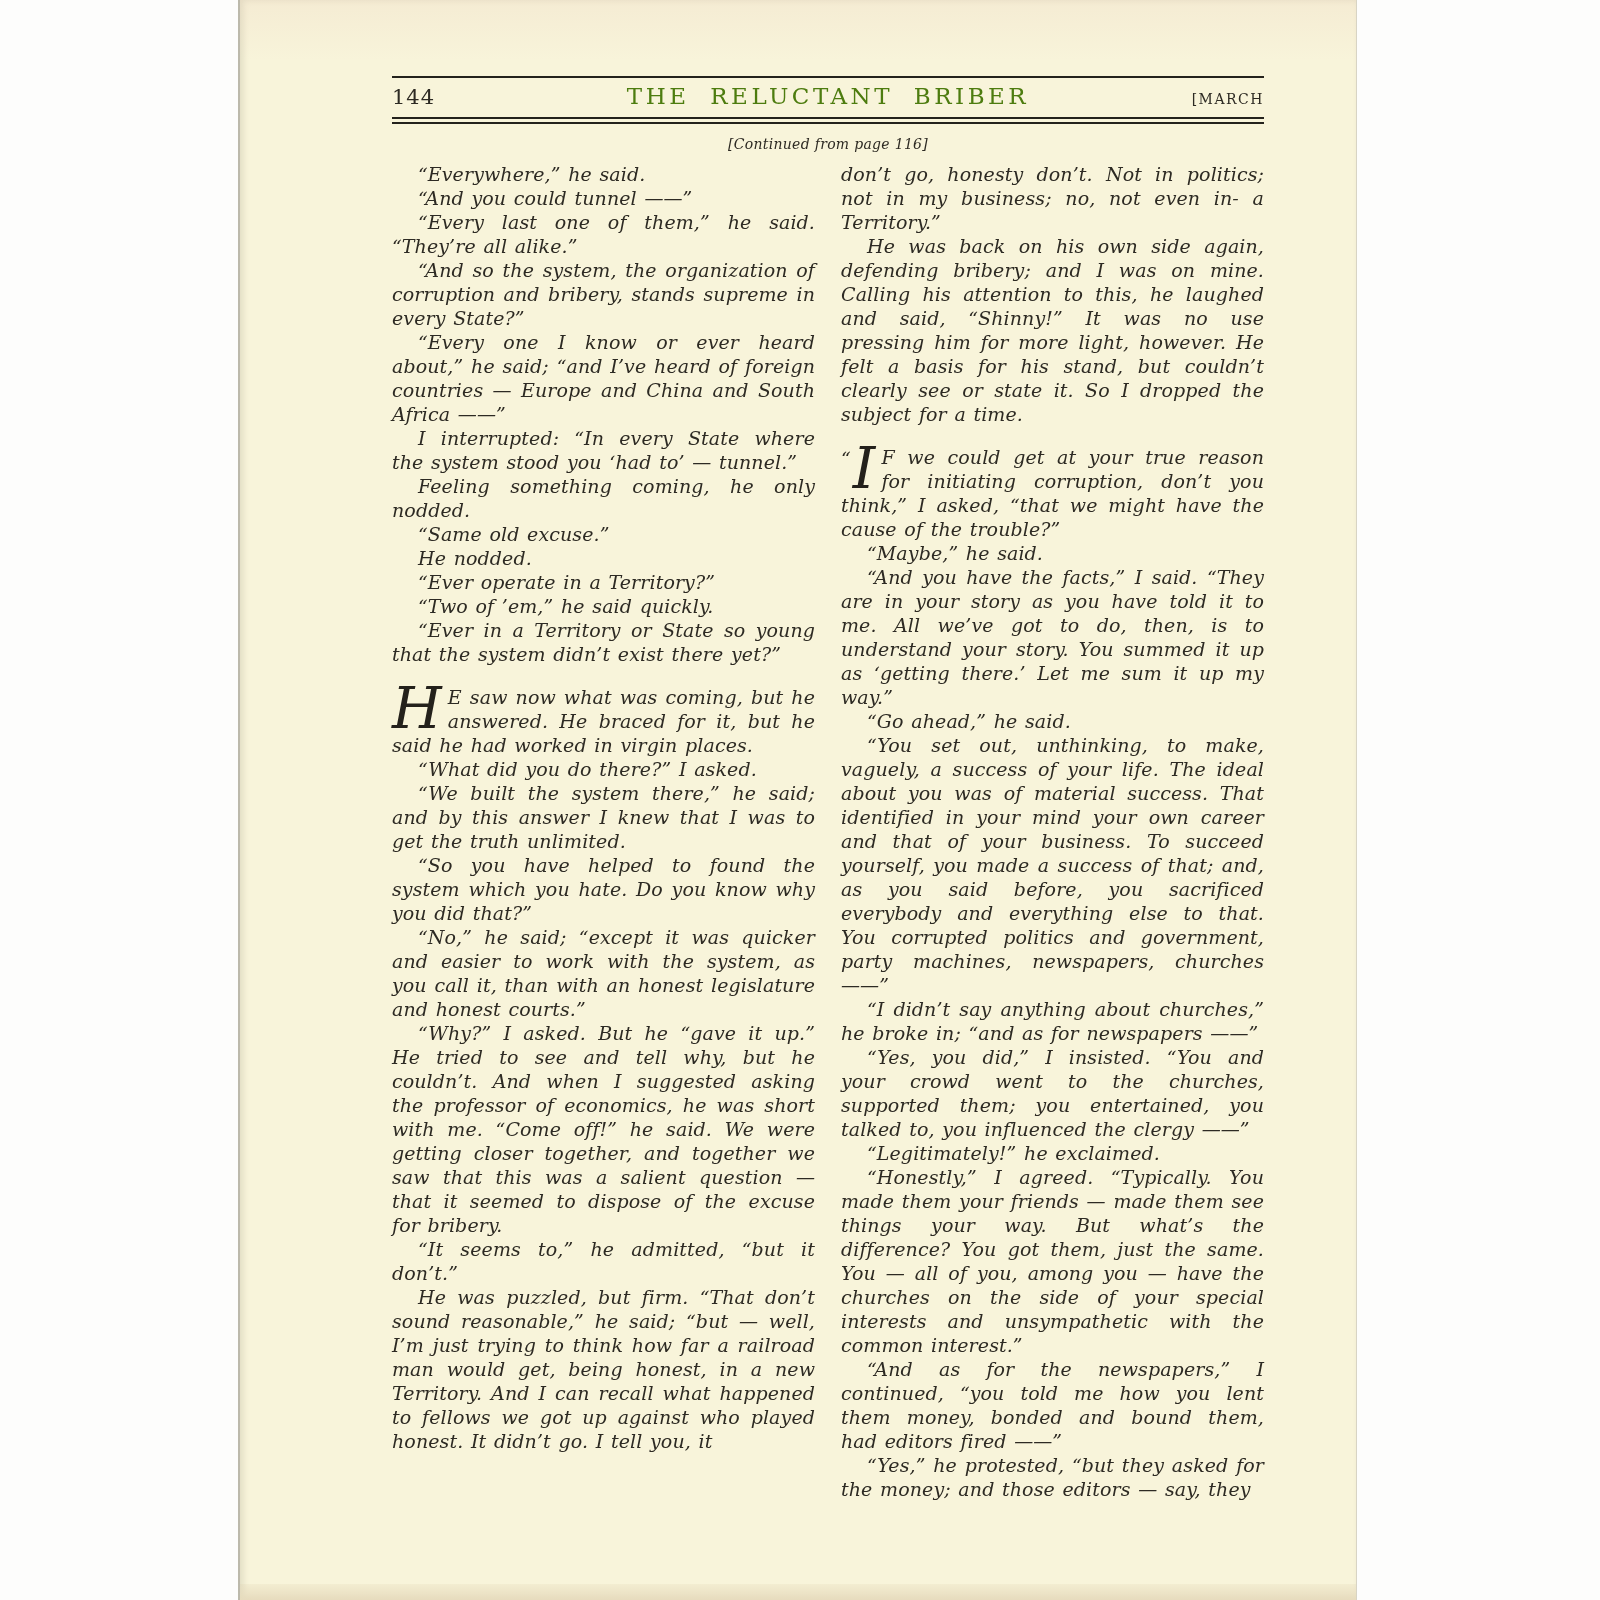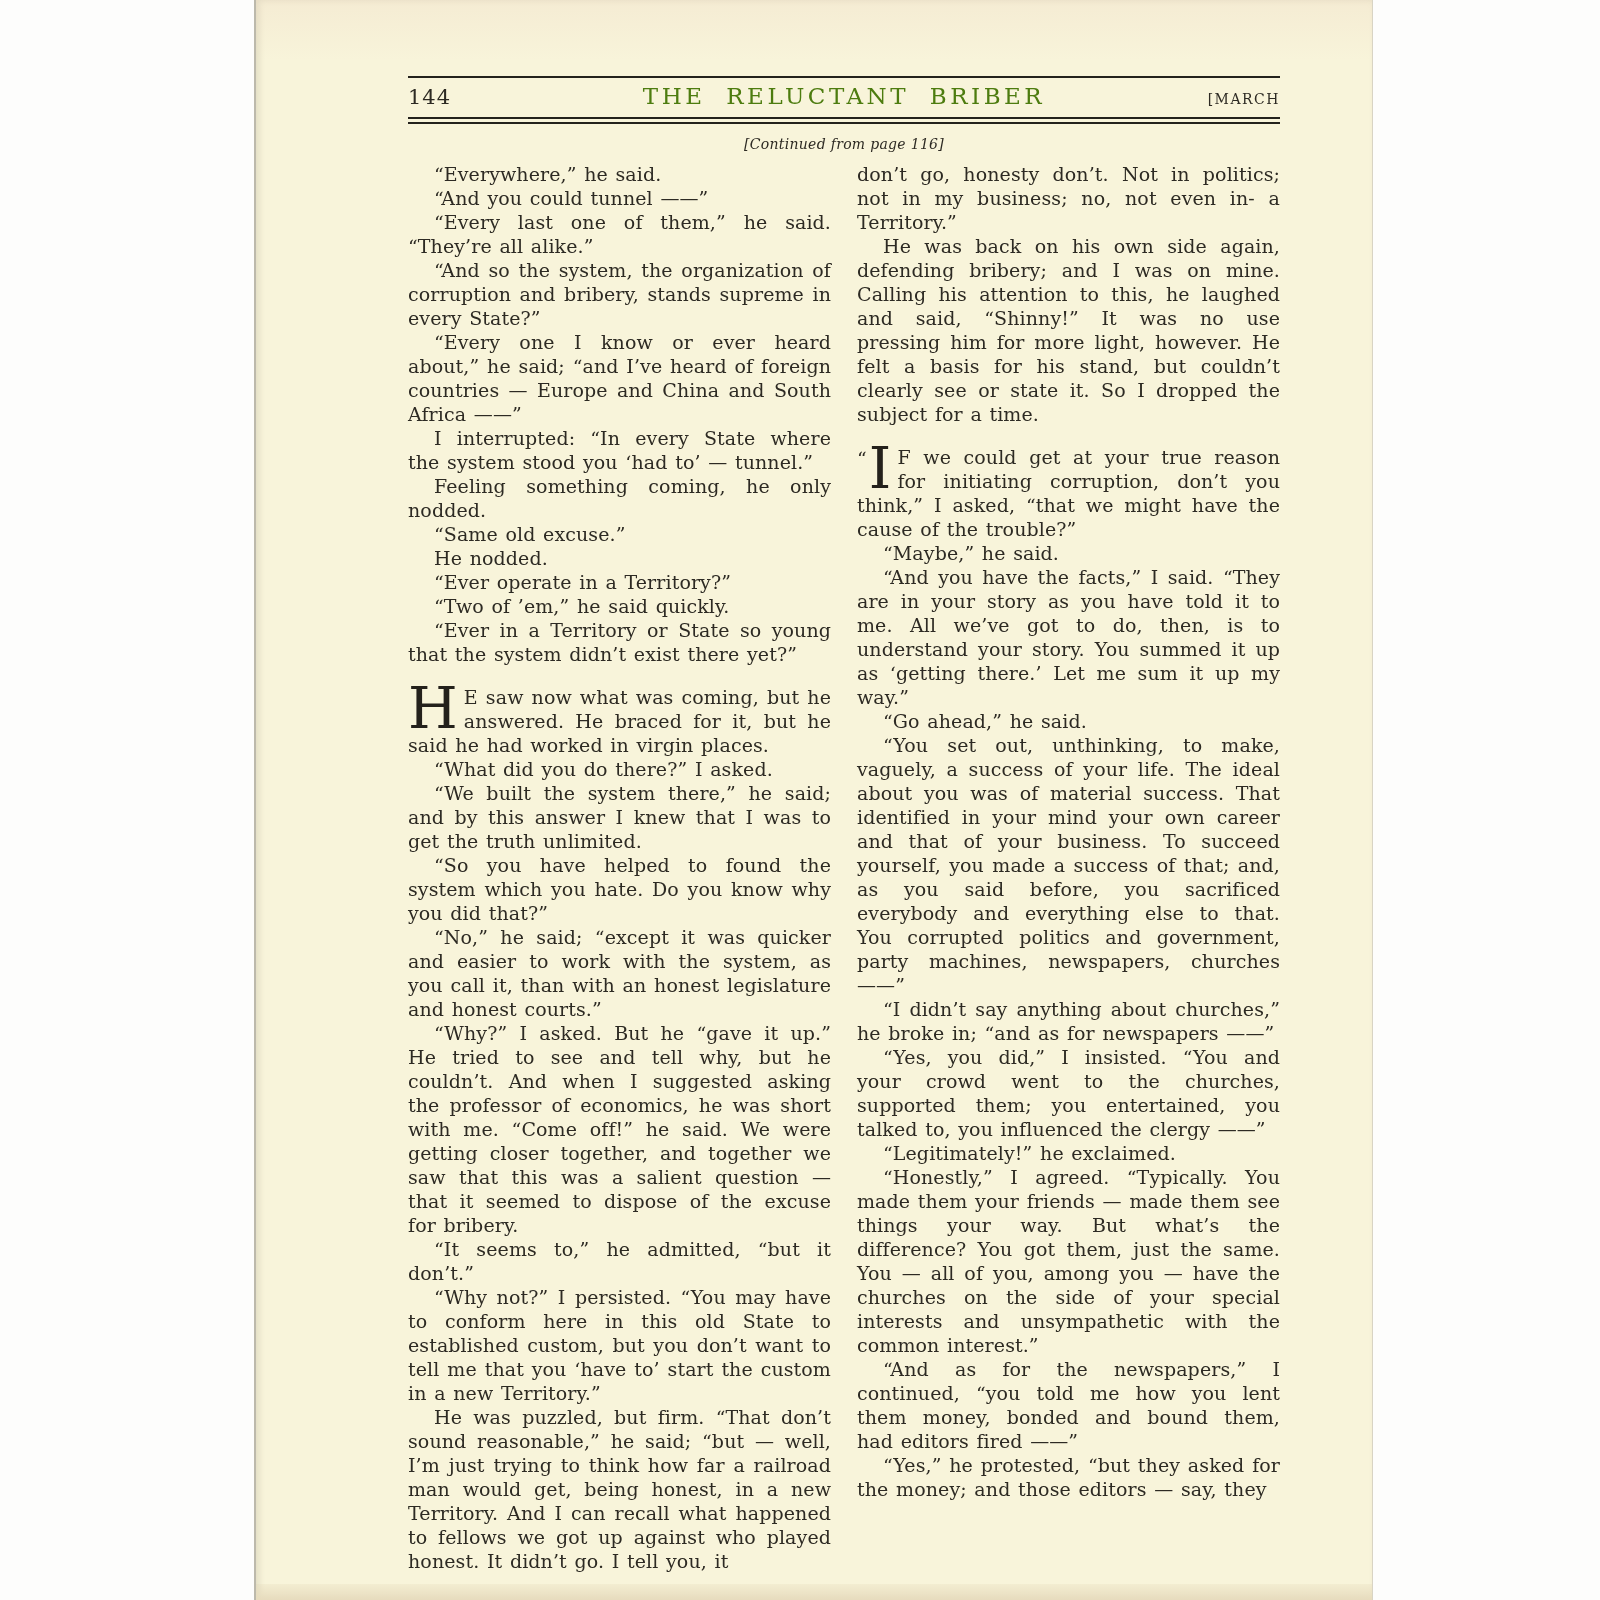--- a/index.html
+++ b/index.html
@@ -15,21 +15,20 @@
     background: #fdfdfc;
   }
   .page {
     position: absolute;
     left: 238px; top: 0;
     width: 1116px; height: 1600px;
     background: #f8f4da;
     border-left: 2px solid #bcb9ab;
     border-right: 1px solid #d8d4c4;
     box-shadow: inset 3px 0 6px rgba(120,115,95,0.18);
-    margin-left: 16px;
   }
   .page::before {
     content: "";
     position: absolute; left: 0; right: 0; top: 0; height: 60px;
     background: linear-gradient(180deg, rgba(235,210,190,0.25), rgba(235,210,190,0));
     pointer-events: none;
   }
   .page::after {
     content: "";
     position: absolute; left: 0; right: 0; bottom: 0; height: 16px;
@@ -81,20 +80,21 @@
     display: flex;
     gap: 26px;
   }
   .col {
     width: 423px;
     text-align: justify;
     font-size: 19px;
     line-height: 24px;
     letter-spacing: 0.1px;
     word-spacing: 1.5px;
+    font-style: italic;
   }
   .para {
     margin: 0;
     text-indent: 26px;
   }
   .para.noindent { text-indent: 0; }
   .para.has-drop { text-indent: 0; }
   .para.section-break { margin-top: 19px; }
   .dropcap {
     float: left;
@@ -142,21 +142,20 @@
             <p class="para"><span>“Ever operate in a Territory?”</span></p>
             <p class="para"><span>“Two of ’em,” he said quickly.</span></p>
             <p class="para"><span>“Ever in a Territory or State so young that the system didn’t exist there yet?”</span></p>
             <p class="para section-break has-drop"><span class="dropcap">H</span><span>E saw now what was coming, but he answered.  He braced for it, but he said he had worked in virgin places.</span></p>
             <p class="para"><span>“What did you do there?” I asked.</span></p>
             <p class="para"><span>“We built the system there,” he said; and by this answer I knew that I was to get the truth unlimited.</span></p>
             <p class="para"><span>“So you have helped to found the system which you hate.  Do you know why you did that?”</span></p>
             <p class="para"><span>“No,” he said; “except it was quicker and easier to work with the system, as you call it, than with an honest legislature and honest courts.”</span></p>
             <p class="para"><span>“Why?” I asked.  But he “gave it up.” He tried to see and tell why, but he couldn’t. And when I suggested asking the professor of economics, he was short with me.  “Come off!” he said.  We were getting closer together, and together we saw that this was a salient question — that it seemed to dispose of the excuse for bribery.</span></p>
             <p class="para"><span>“It seems to,” he admitted, “but it don’t.”</span></p>
-            <p class="para"><span>“Why not?” I persisted.  “You may have to conform here in this old State to established custom, but you don’t want to tell me that you ‘have to’ start the custom in a new Territory.”</span></p>
             <p class="para"><span>He was puzzled, but firm.  “That don’t sound reasonable,” he said; “but — well, I’m just trying to think how far a railroad man would get, being honest, in a new Territory.  And I can recall what happened to fellows we got up against who played honest.  It didn’t go.  I tell you, it</span></p>
           </div>
         <div class="col">
             <p class="para noindent"><span>don’t go, honesty don’t.  Not in politics; not in my business; no, not even in- a Territory.”</span></p>
             <p class="para"><span>He was back on his own side again, defending bribery; and I was on mine.  Calling his attention to this, he laughed and said, “Shinny!”  It was no use pressing him for more light, however.  He felt a basis for his stand, but couldn’t clearly see or state it.  So I dropped the subject for a time.</span></p>
             <p class="para section-break has-drop"><span class="dc-quote">“</span><span class="dropcap">I</span><span>F we could get at your true reason for initiating corruption, don’t you think,” I asked, “that we might have the cause of the trouble?”</span></p>
             <p class="para"><span>“Maybe,” he said.</span></p>
             <p class="para"><span>“And you have the facts,” I said.  “They are in your story as you have told it to me. All we’ve got to do, then, is to understand your story.  You summed it up as ‘getting there.’  Let me sum it up my way.”</span></p>
             <p class="para"><span>“Go ahead,” he said.</span></p>
             <p class="para"><span>“You set out, unthinking, to make, vaguely, a success of your life.  The ideal about you was of material success.  That identified in your mind your own career and that of your business.  To succeed yourself, you made a success of that; and, as you said before, you sacrificed everybody and everything else to that.  You corrupted politics and government, party machines, newspapers, churches ——”</span></p>

